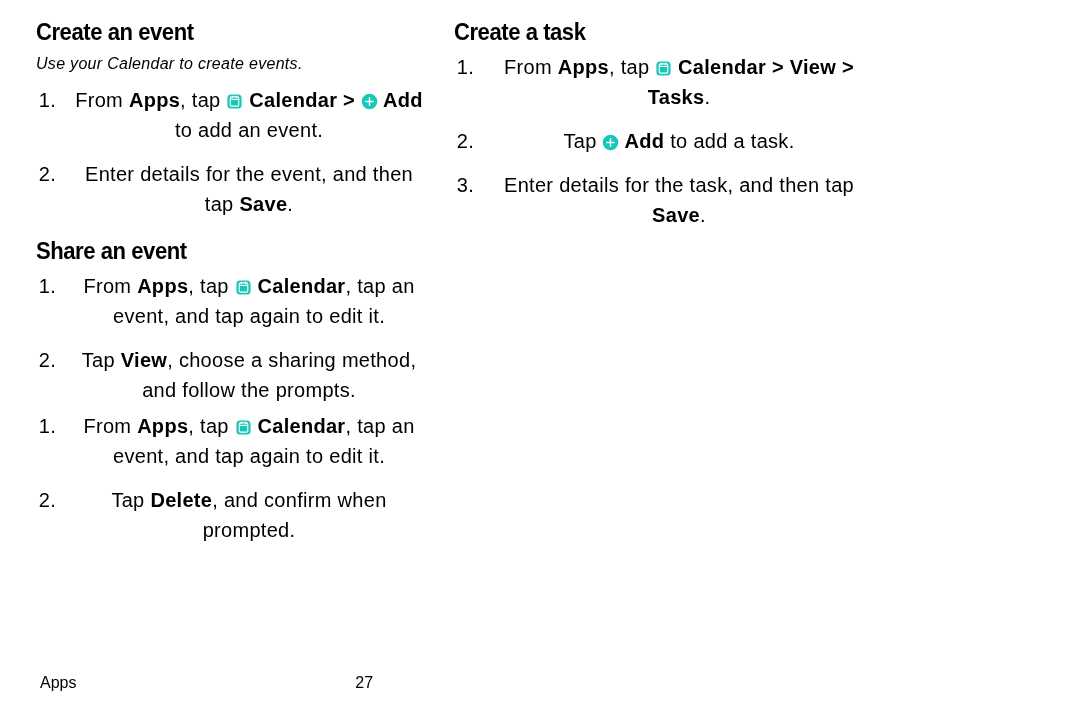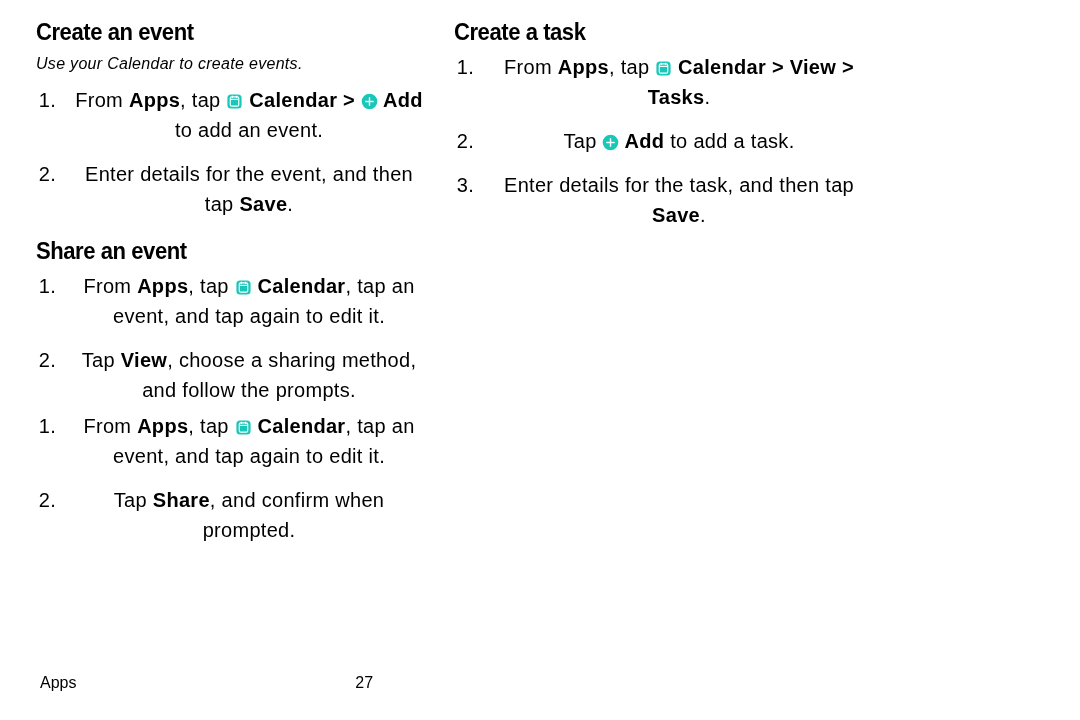--- a/index.html
+++ b/index.html
@@ -136,21 +136,21 @@
         <li>
           <span>From </span><span class="b">Apps</span><span>, tap </span><svg class="icon" viewBox="0 0 24 24">
               <rect x="2" y="2" width="20" height="20" rx="5" ry="5" fill="#19c7b8"></rect>
               <rect x="6" y="5.5" width="12" height="13" rx="2" fill="none" stroke="#ffffff" stroke-width="1.6"></rect>
               <line x1="6" y1="9" x2="18" y2="9" stroke="#ffffff" stroke-width="1.6"></line>
               <line x1="9" y1="4" x2="9" y2="7" stroke="#ffffff" stroke-width="1.6"></line>
               <line x1="15" y1="4" x2="15" y2="7" stroke="#ffffff" stroke-width="1.6"></line>
             </svg><span class="b"> Calendar</span><span>, tap an event, and tap again to edit it.</span>
         </li>
         <li>
-          <span>Tap </span><span class="b">Share</span><span>, and confirm when prompted.</span>
+          <span>Tap </span><span class="b">Delete</span><span>, and confirm when prompted.</span>
         </li>
       </ol>
 
     </div>
 
     <div class="col">
 
       <h2 class="section-heading"><span class="condensed">Create a task</span></h2>
       <ol class="steps">
         <li>

